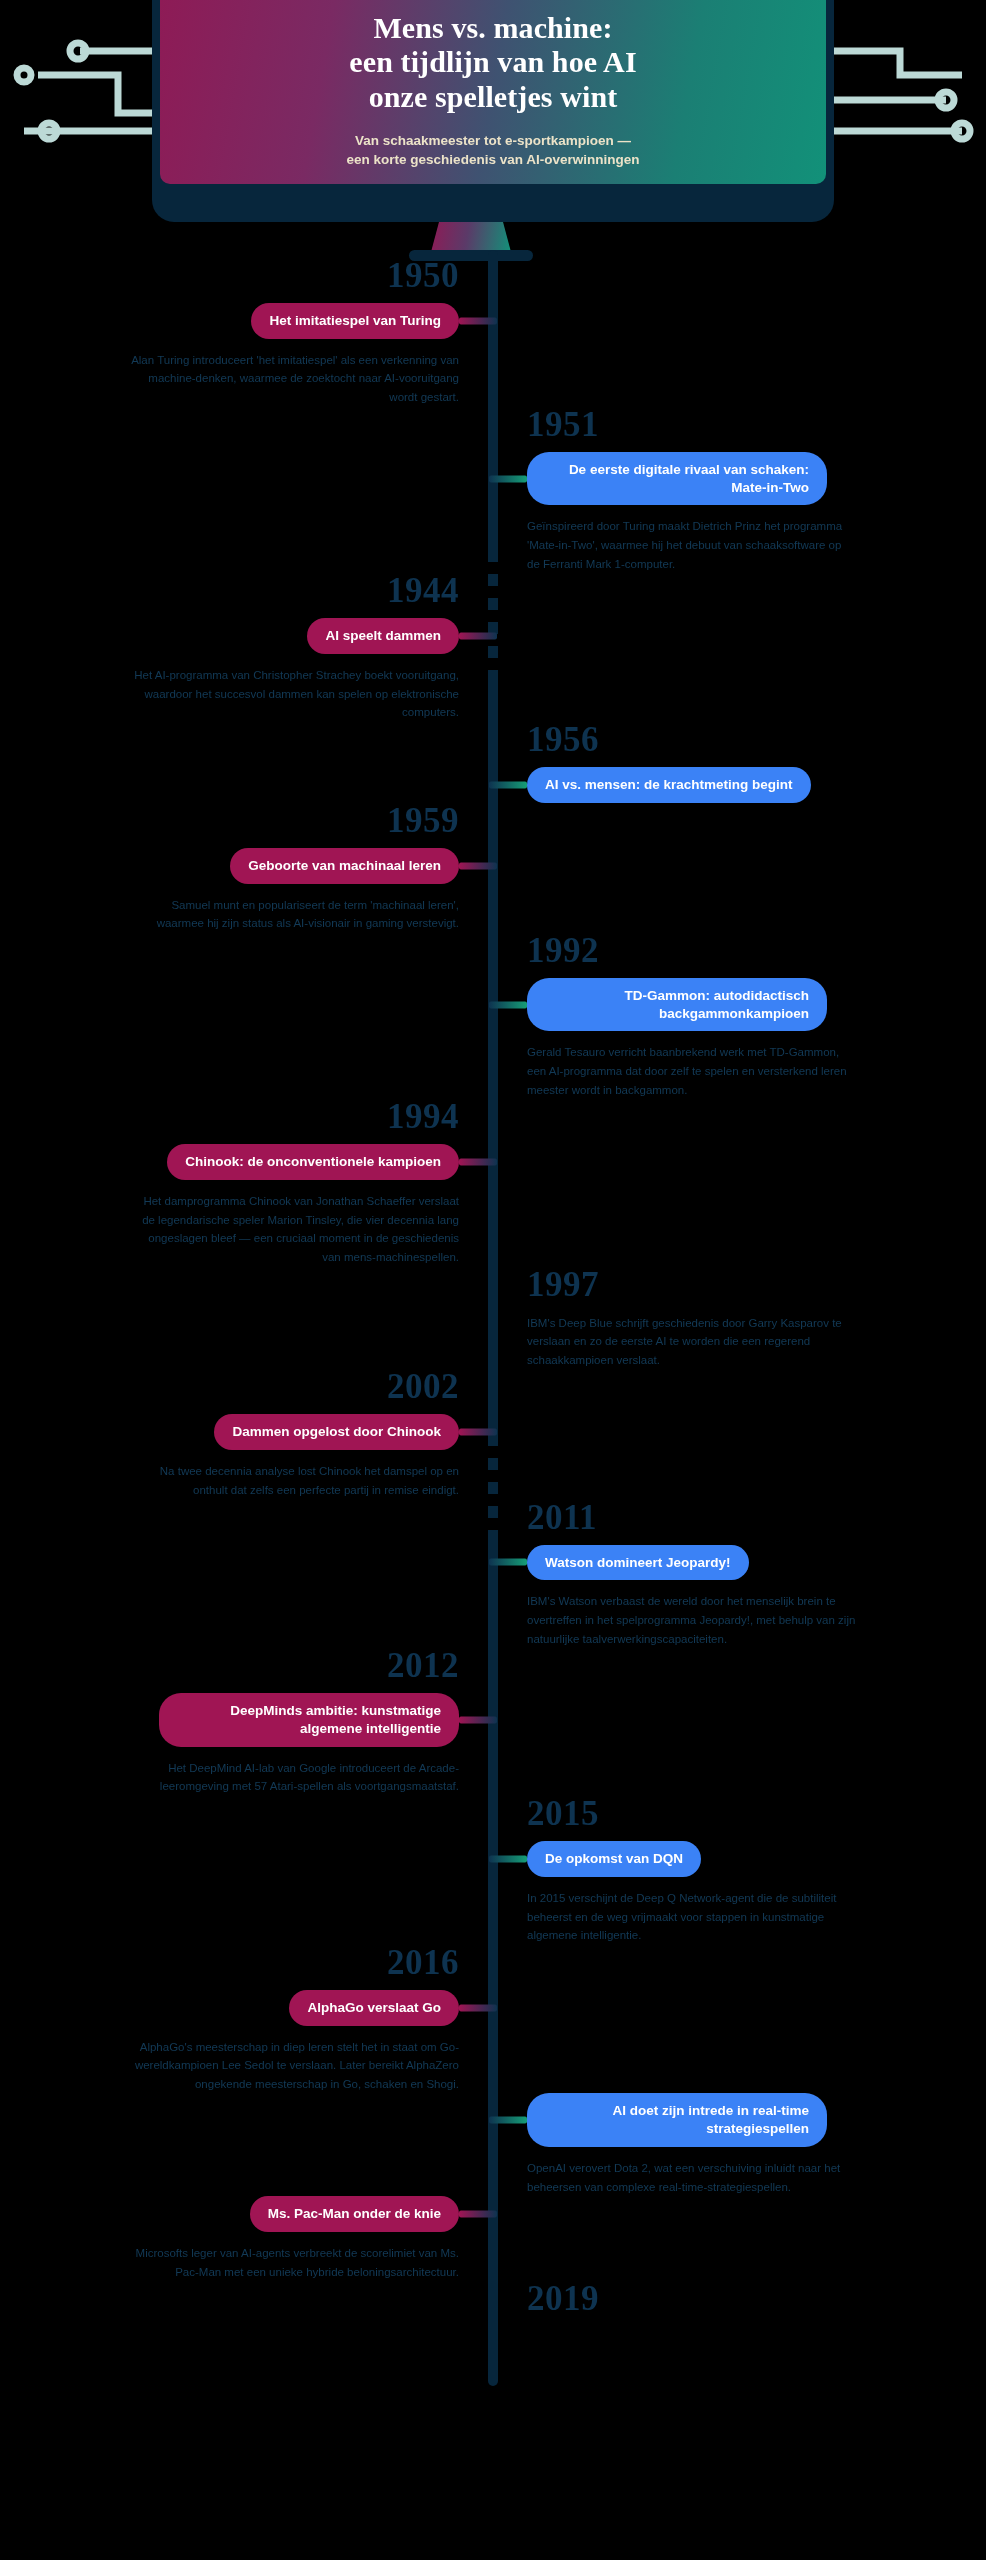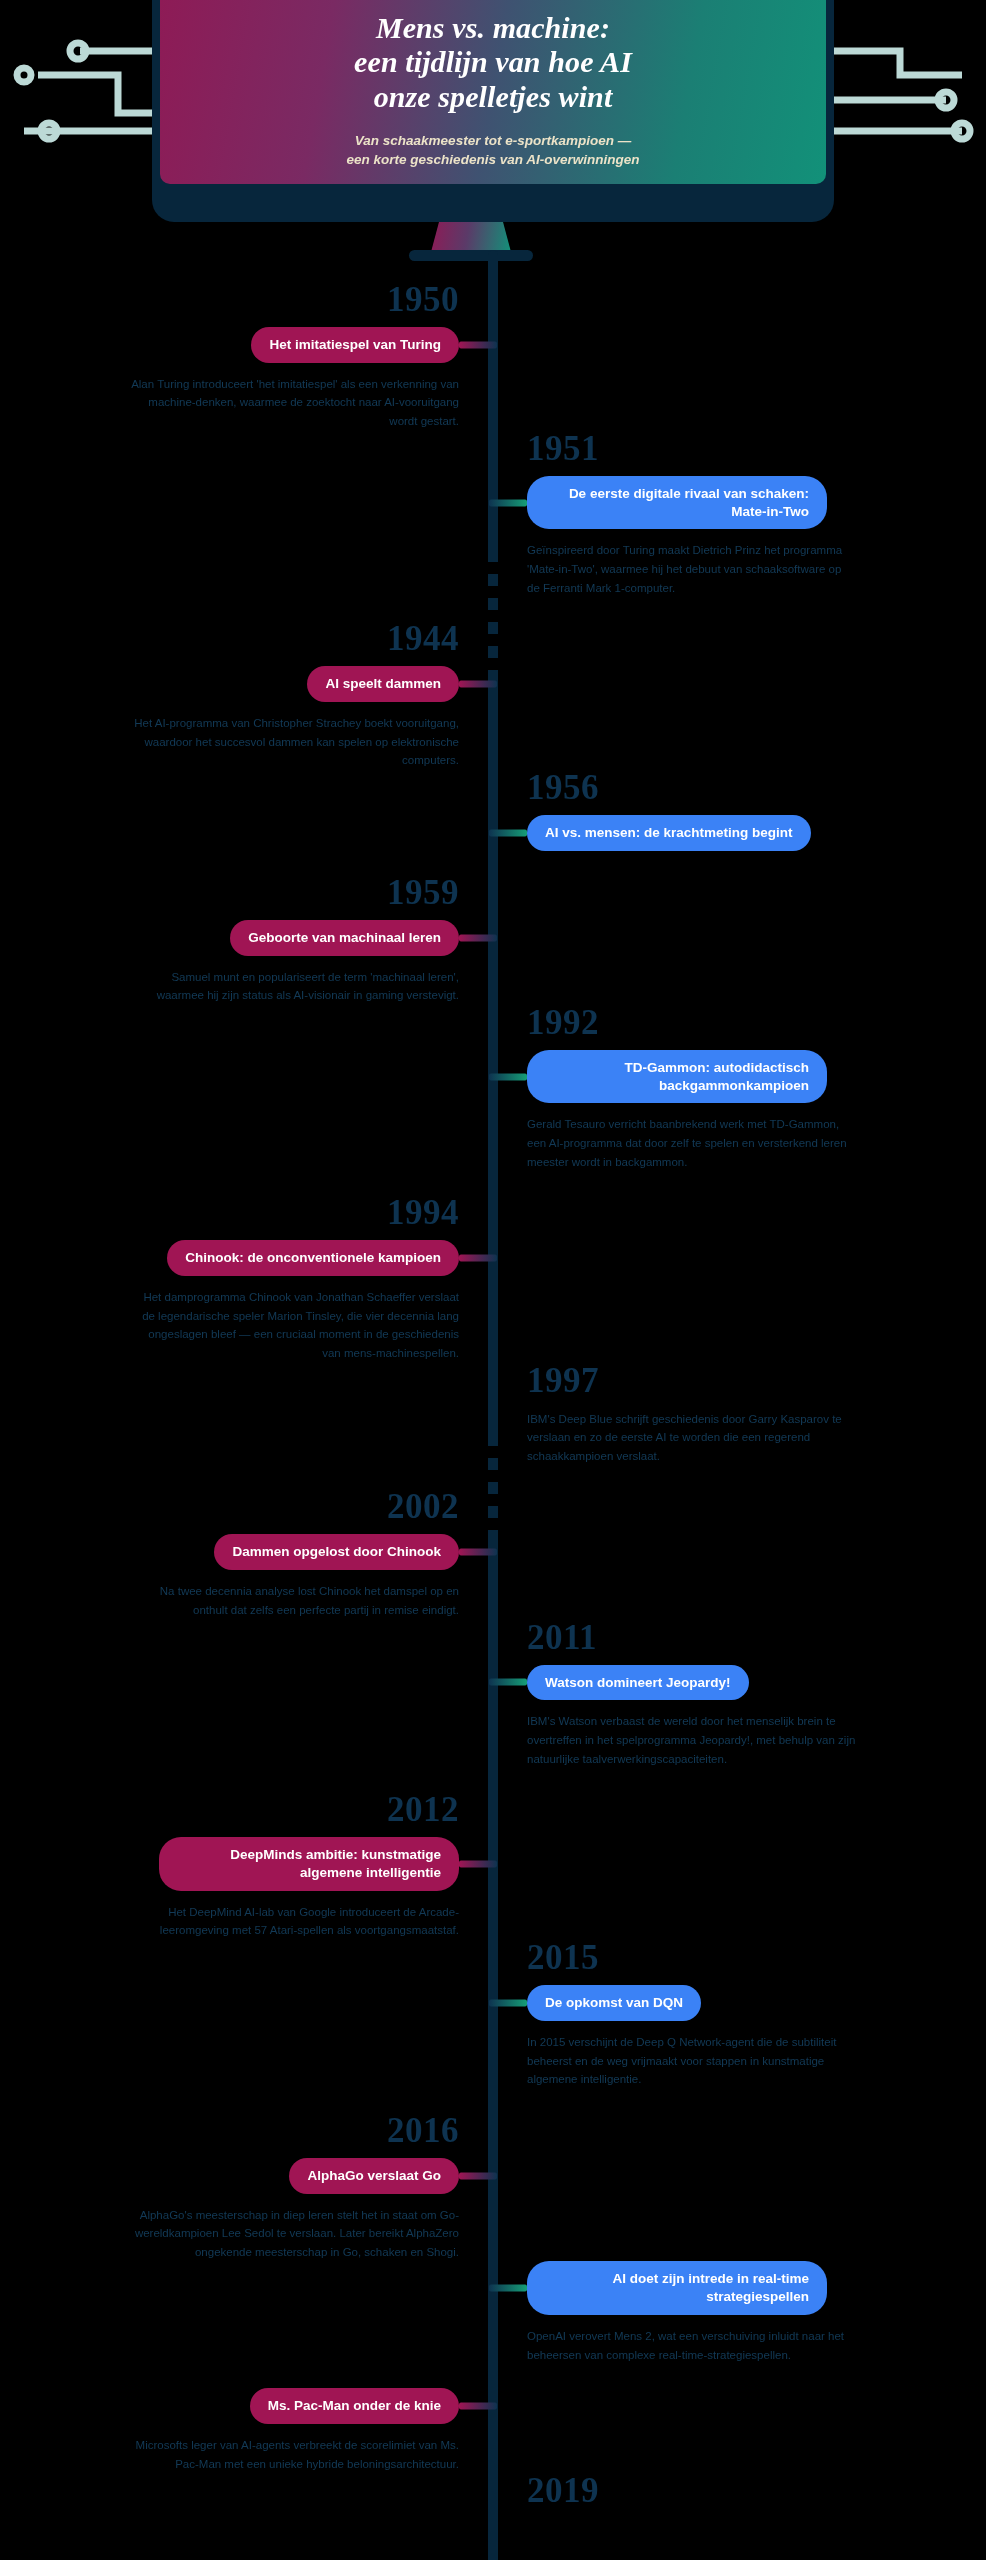--- a/index.html
+++ b/index.html
@@ -27,21 +27,20 @@
     width:986px; height:250px;
     pointer-events:none;
   }
   .monitor {
     position:absolute;
     left:152px; top:0;
     width:682px; height:222px;
     background:#07263c;
     border-radius:0 0 22px 22px;
     box-shadow:0 0 0 0 rgba(0,0,0,0);
-    font-style:italic;
   }
   .screen {
     position:absolute;
     left:8px; top:0px;
     width:666px; height:184px;
     border-radius:0 0 10px 10px;
     background:linear-gradient(100deg,#8e1b56 0%, #7a2a63 25%, #3f5271 50%, #1b7f74 78%, #129179 100%);
     display:flex;
     flex-direction:column;
     align-items:center;
@@ -113,21 +112,21 @@
   .row {
     position:relative;
     display:flex;
     width:986px;
   }
   .col {
     width:493px;
     position:relative;
     padding:0 0;
   }
-  .col.left  { padding-right:34px; text-align:right;margin-top:24px; }
+  .col.left  { padding-right:34px; text-align:right; }
   .col.right { padding-left:34px;  text-align:left;  }
 
   .year {
     font-family:"Liberation Serif", serif;
     font-weight:700;
     font-size:35px;
     line-height:1.0;
     color:#0e3350;
     margin-bottom:10px;
     letter-spacing:0.5px;
@@ -320,21 +319,21 @@
           <div class="year">2016</div>
           <div class="pillwrap"><div class="pill">AlphaGo verslaat Go<span class="stub"></span></div></div>
           <div class="desc">AlphaGo's meesterschap in diep leren stelt het in staat om Go-wereldkampioen Lee Sedol te verslaan. Later bereikt AlphaZero ongekende meesterschap in Go, schaken en Shogi.</div>
         </div>
         <div class="col right"></div>
       </div>
       <div class="row">
         <div class="col left"></div>
         <div class="col right">
           <div class="pillwrap"><div class="pill">AI doet zijn intrede in real-time strategiespellen<span class="stub"></span></div></div>
-          <div class="desc">OpenAI verovert Mens 2, wat een verschuiving inluidt naar het beheersen van complexe real-time-strategiespellen.</div>
+          <div class="desc">OpenAI verovert Dota 2, wat een verschuiving inluidt naar het beheersen van complexe real-time-strategiespellen.</div>
         </div>
       </div>
       <div class="row">
         <div class="col right"></div>
       </div>
       <div class="row">
         <div class="col left">
           <div class="pillwrap"><div class="pill">Ms. Pac-Man onder de knie<span class="stub"></span></div></div>
           <div class="desc">Microsofts leger van AI-agents verbreekt de scorelimiet van Ms. Pac-Man met een unieke hybride beloningsarchitectuur.</div>
         </div>

